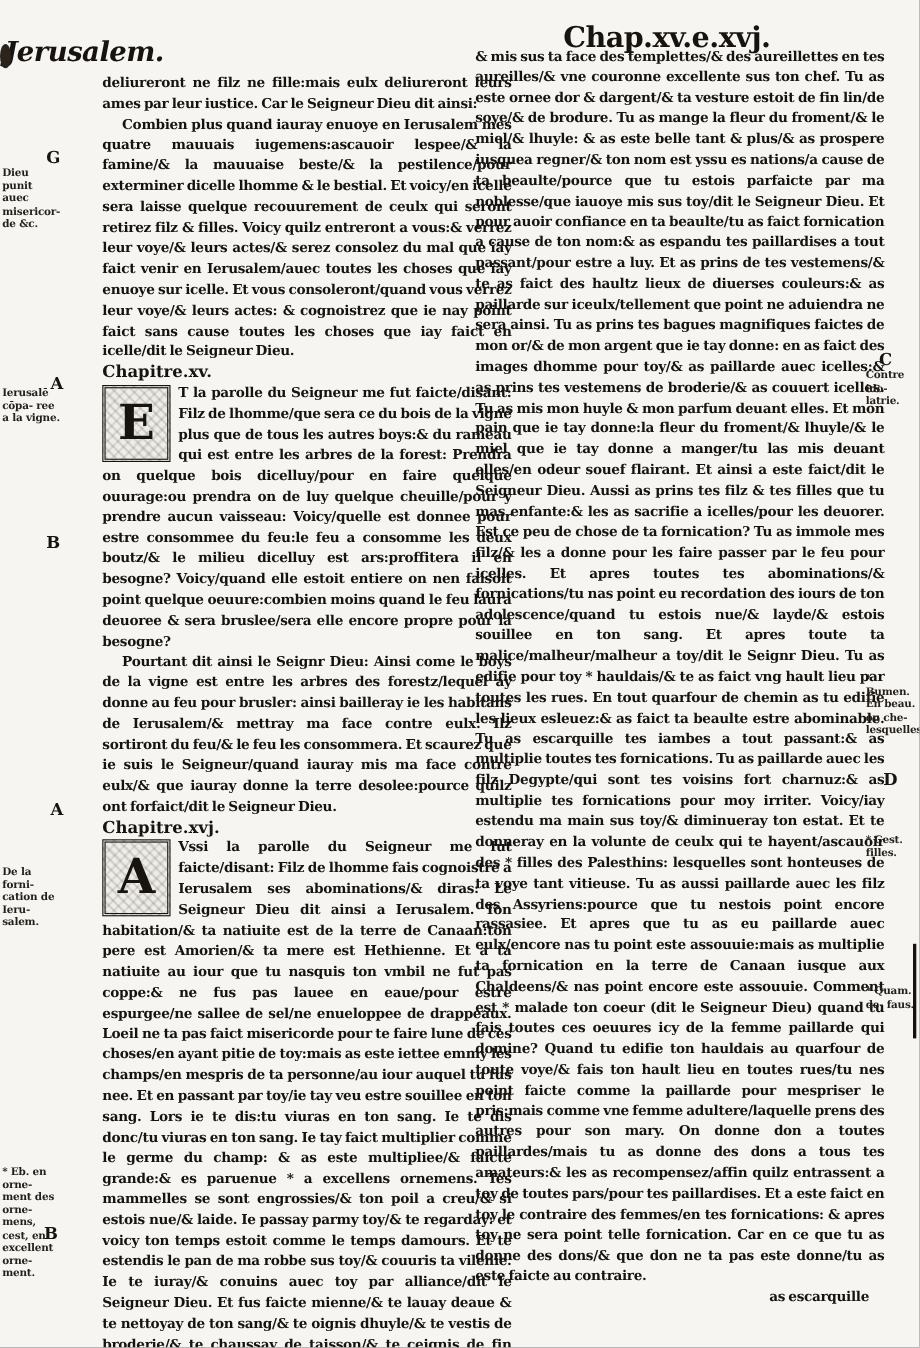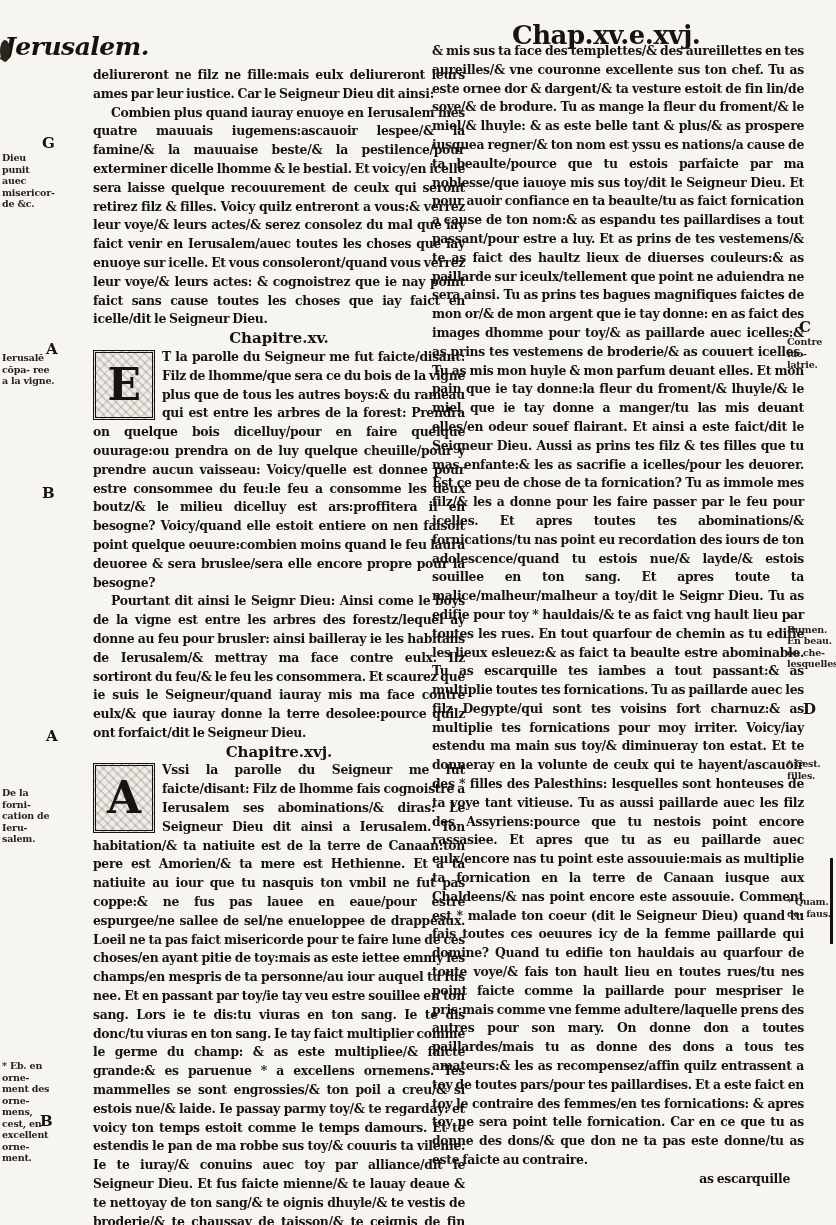--- a/index.html
+++ b/index.html
@@ -16,21 +16,21 @@
   
   .col{
     position:absolute;font-weight:700;font-size:12.4px;line-height:18.8px;
     text-align:justify;letter-spacing:-0.3px;word-spacing:-1px;
     -webkit-hyphens:auto;hyphens:auto;
   }
   .col-left{left:56px;top:66px;width:372px;height:1152px;margin-left:37px;}
   .col-right{left:432px;top:42px;width:372px;height:1168px;}
   .col p{margin:0;}
   .indent{text-indent:18px;}
-  .chap-head{margin:1px 0;text-align:center;font-size:15px;letter-spacing:0;}
+  .chap-head{margin:1px 0;font-size:15px;letter-spacing:0;}
   
   .initial{
     float:left;width:62px;height:70px;margin:2px 7px 2px 0;
     border:3px double #17130f;box-sizing:border-box;
     display:flex;align-items:center;justify-content:center;
     font-size:44px;font-weight:700;
     background:
       repeating-linear-gradient(45deg, rgba(20,16,12,.14) 0 2px, transparent 2px 6px),
       repeating-linear-gradient(-45deg, rgba(20,16,12,.10) 0 2px, transparent 2px 7px),
       #efede7;

